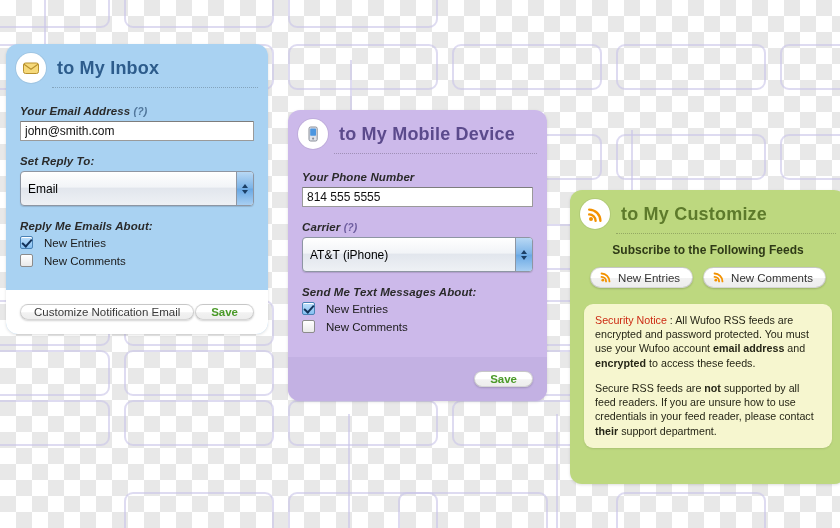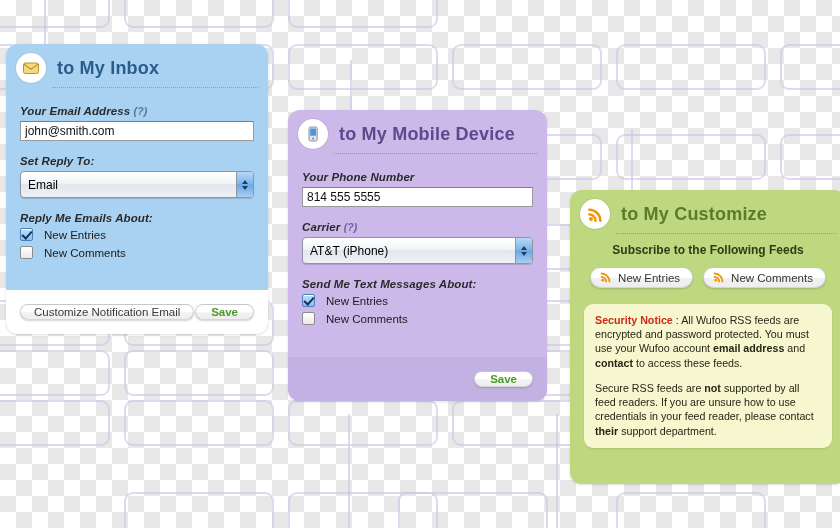--- a/index.html
+++ b/index.html
@@ -89,21 +89,21 @@
     font-size: 12px;
     color: #111;
     padding: 1px 4px;
     border-radius: 1px;
     outline: none;
   }
 
   
   .aqua-select {
     position: relative;
-    height: 27px;
+    height: 35px;
     border-radius: 4px;
     border: 1px solid #8e96a3;
     background: linear-gradient(to bottom,#ffffff 0%, #f2f4f7 45%, #e2e6ed 50%, #eef1f5 100%);
     box-shadow: 0 1px 1px rgba(0,0,0,.14), inset 0 1px 0 #fff;
     display:flex; align-items:center;
     font-size: 12px; color:#000;
     padding-left: 7px;
     overflow:hidden;
   }
   .aqua-select .val { flex:1; white-space:nowrap; overflow:hidden; }
@@ -201,21 +201,21 @@
     border-radius: 9px;
     padding: 9px 11px 10px 11px;
     font-size: 10.7px;
     line-height: 1.33;
     color: #262617;
     box-shadow: 0 1px 2px rgba(0,0,0,.10);
   }
   .notice p { margin: 0; }
   .notice p + p { margin-top: 11px; }
   .notice b { font-weight: bold; }
-  .sec-label { color:#cc2b14; font-weight:bold; }
+  .sec-label { color:#cc2b14; font-weight:normal; }
 
   .group-gap { height: 14px; }
 </style>
 </head>
 <body>
 
 <div id="stage">
 
   <div id="wireframe">
     <div class="wf" style="left:-40px;  top:-18px; width:150px; height:46px;"></div>
@@ -405,21 +405,21 @@
               <path d="M2.2 8.4a6.4 6.4 0 0 1 6.4 6.4" fill="none" stroke="#f39200" stroke-width="2.6" stroke-linecap="round"></path>
               <path d="M2.2 3.6a11.2 11.2 0 0 1 11.2 11.2" fill="none" stroke="#f39200" stroke-width="2.6" stroke-linecap="round"></path>
             </svg>
           </span>
           <span>New Comments</span>
         </span>
       </div>
 
       <div class="notice">
         <p>
-          <span class="sec-label">Security Notice</span><span> : All Wufoo RSS feeds are encrypted and password protected. You must use your Wufoo account </span><b>email address</b><span> and </span><b>contact</b><span> to access these feeds.</span>
+          <span class="sec-label">Security Notice</span><span> : All Wufoo RSS feeds are encrypted and password protected. You must use your Wufoo account </span><b>email address</b><span> and </span><b>encrypted</b><span> to access these feeds.</span>
         </p>
         <p>
           <span>Secure RSS feeds are </span><b>not</b><span> supported by all feed readers. If you are unsure how to use credentials in your feed reader, please contact </span><b>their</b><span> support department.</span>
         </p>
       </div>
     </div>
   </div>
 
 </div>
 

